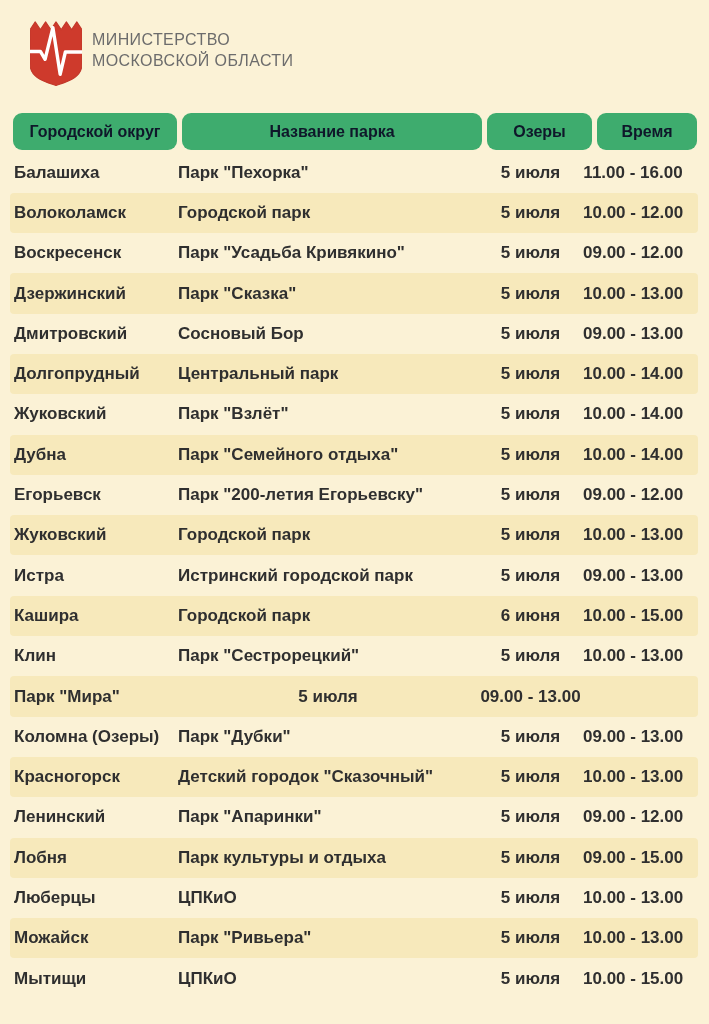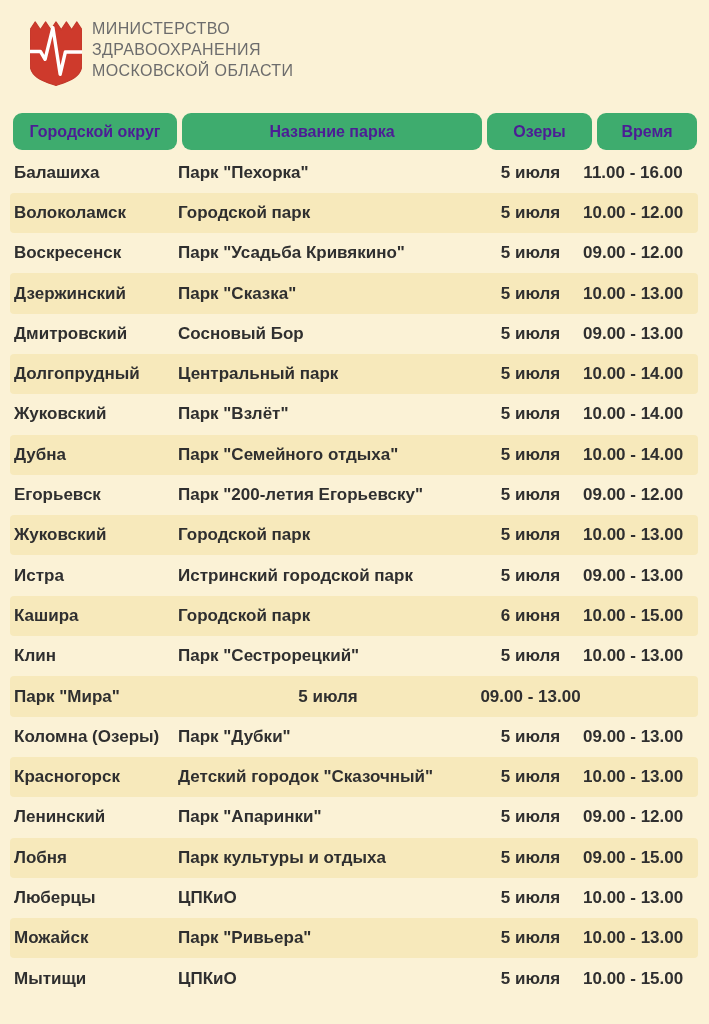--- a/index.html
+++ b/index.html
@@ -22,40 +22,41 @@
   
   .brand-header{
     height:113px;
     padding:18px 0 0 30px;
     display:flex;
     align-items:flex-start;
   }
   .logo{width:52px;height:68px;flex:0 0 auto;}
   .brand-text{
     margin-left:10px;
+    margin-top:11px;
     font-size:16px;
     line-height:21px;
     letter-spacing:0.4px;
     font-weight:500;
     color:var(--brand);
     text-transform:uppercase;
   }
   
   .thead{
     display:grid;
     grid-template-columns:164px 300px 105px 100px;
     column-gap:5px;
     padding-left:13px;
     margin-bottom:2.5px;
   }
   .pill{
     height:37px;
     background:var(--green);
     border-radius:9px;
-    color:#4c1d95;
+    color:#0f172a;
     font-weight:bold;
     font-size:16px;
     display:flex;
     align-items:center;
     justify-content:center;
   }
   .tbody{
     margin-left:10px;
     width:688px;
   }
@@ -84,21 +85,20 @@
 <div class="page">
 
   <header class="brand-header">
     <svg class="logo" viewBox="0 0 100 130" aria-hidden="true">
       <path d="M0,22 L10,7 L20,22 L30,7 L40,22 L50,7 L60,22 L70,7 L80,22 L90,7 L100,22
                L100,88 C100,112 78,120 54,128 L50,129.5 L46,128 C22,120 0,112 0,88 Z" fill="#CE3A2C" stroke="#C2392B" stroke-width="2" stroke-linejoin="round"></path>
       <polyline points="0,64 20,64 29,79 44,18 58,108 68,65 100,65" fill="none" stroke="#FFFFFF" stroke-width="6.5" stroke-linejoin="round" stroke-linecap="round"></polyline>
     </svg>
     <div class="brand-text">
       <div>МИНИСТЕРСТВО</div>
-      <div>ЗДРАВООХРАНЕНИЯ</div>
       <div>МОСКОВСКОЙ ОБЛАСТИ</div>
     </div>
   </header>
 
   <div>
     <div class="thead">
       <div class="pill">Городской округ</div>
       <div class="pill">Название парка</div>
       <div class="pill">Озеры</div>
       <div class="pill">Время</div>

